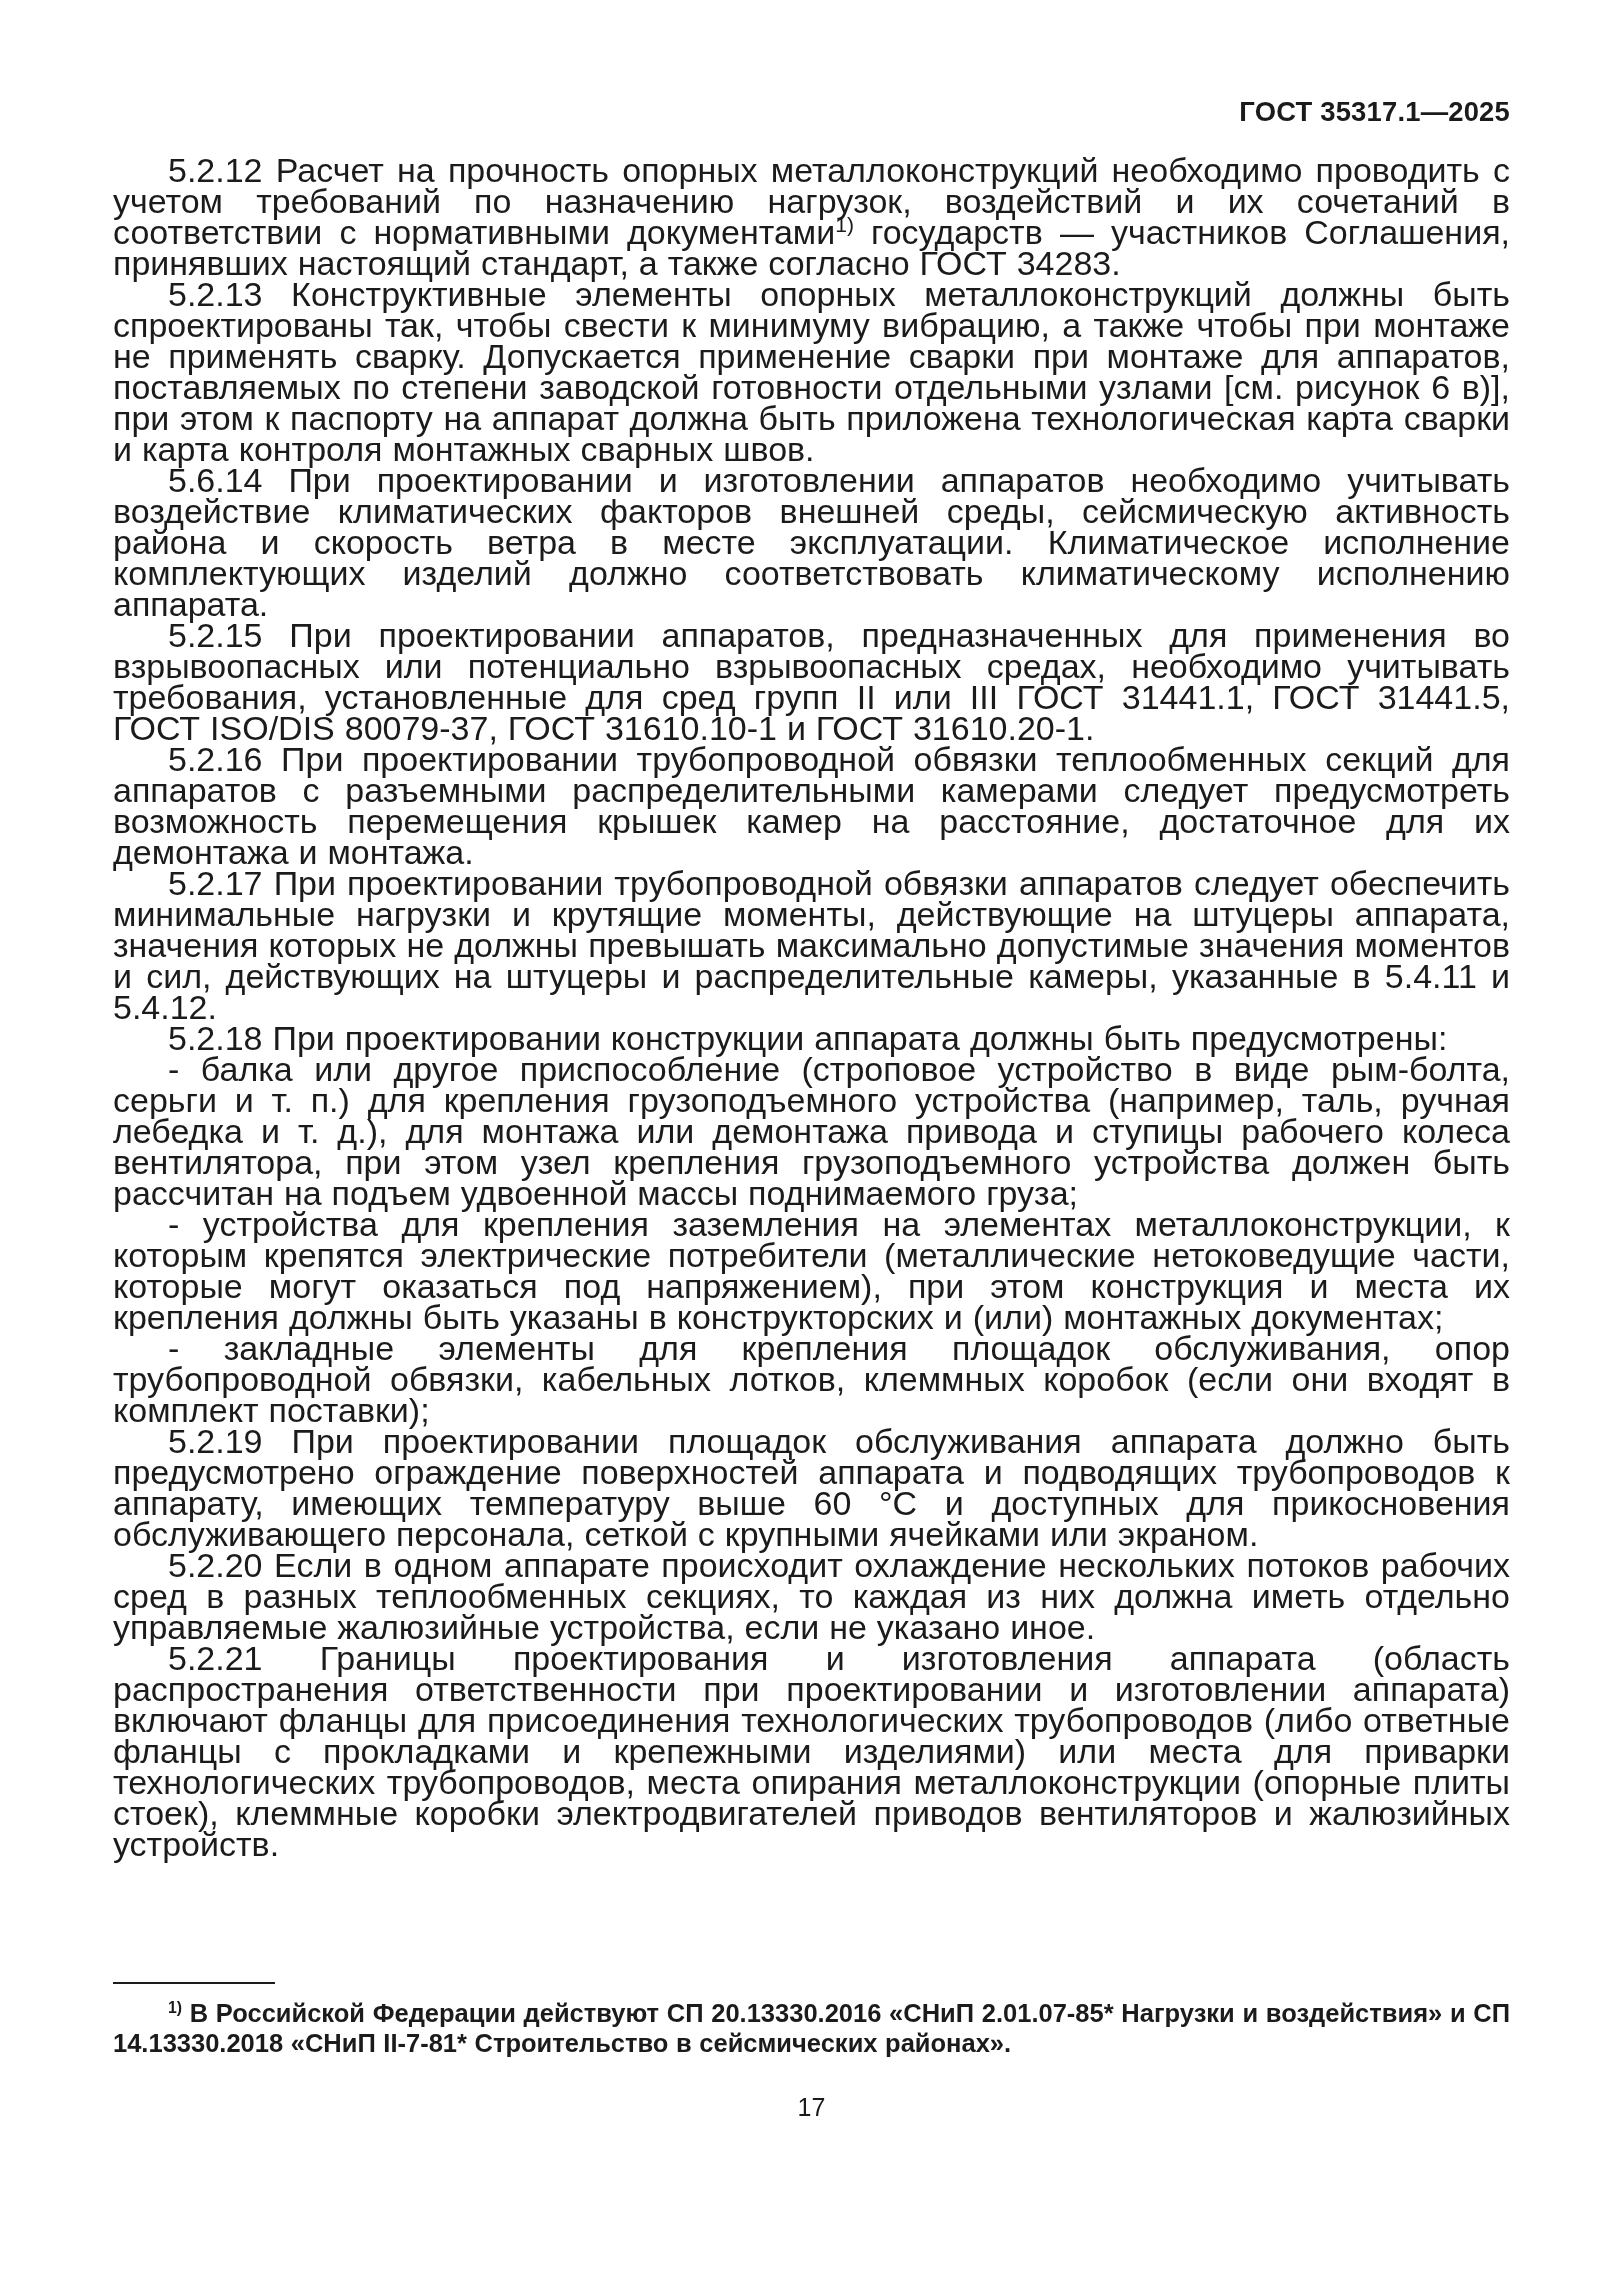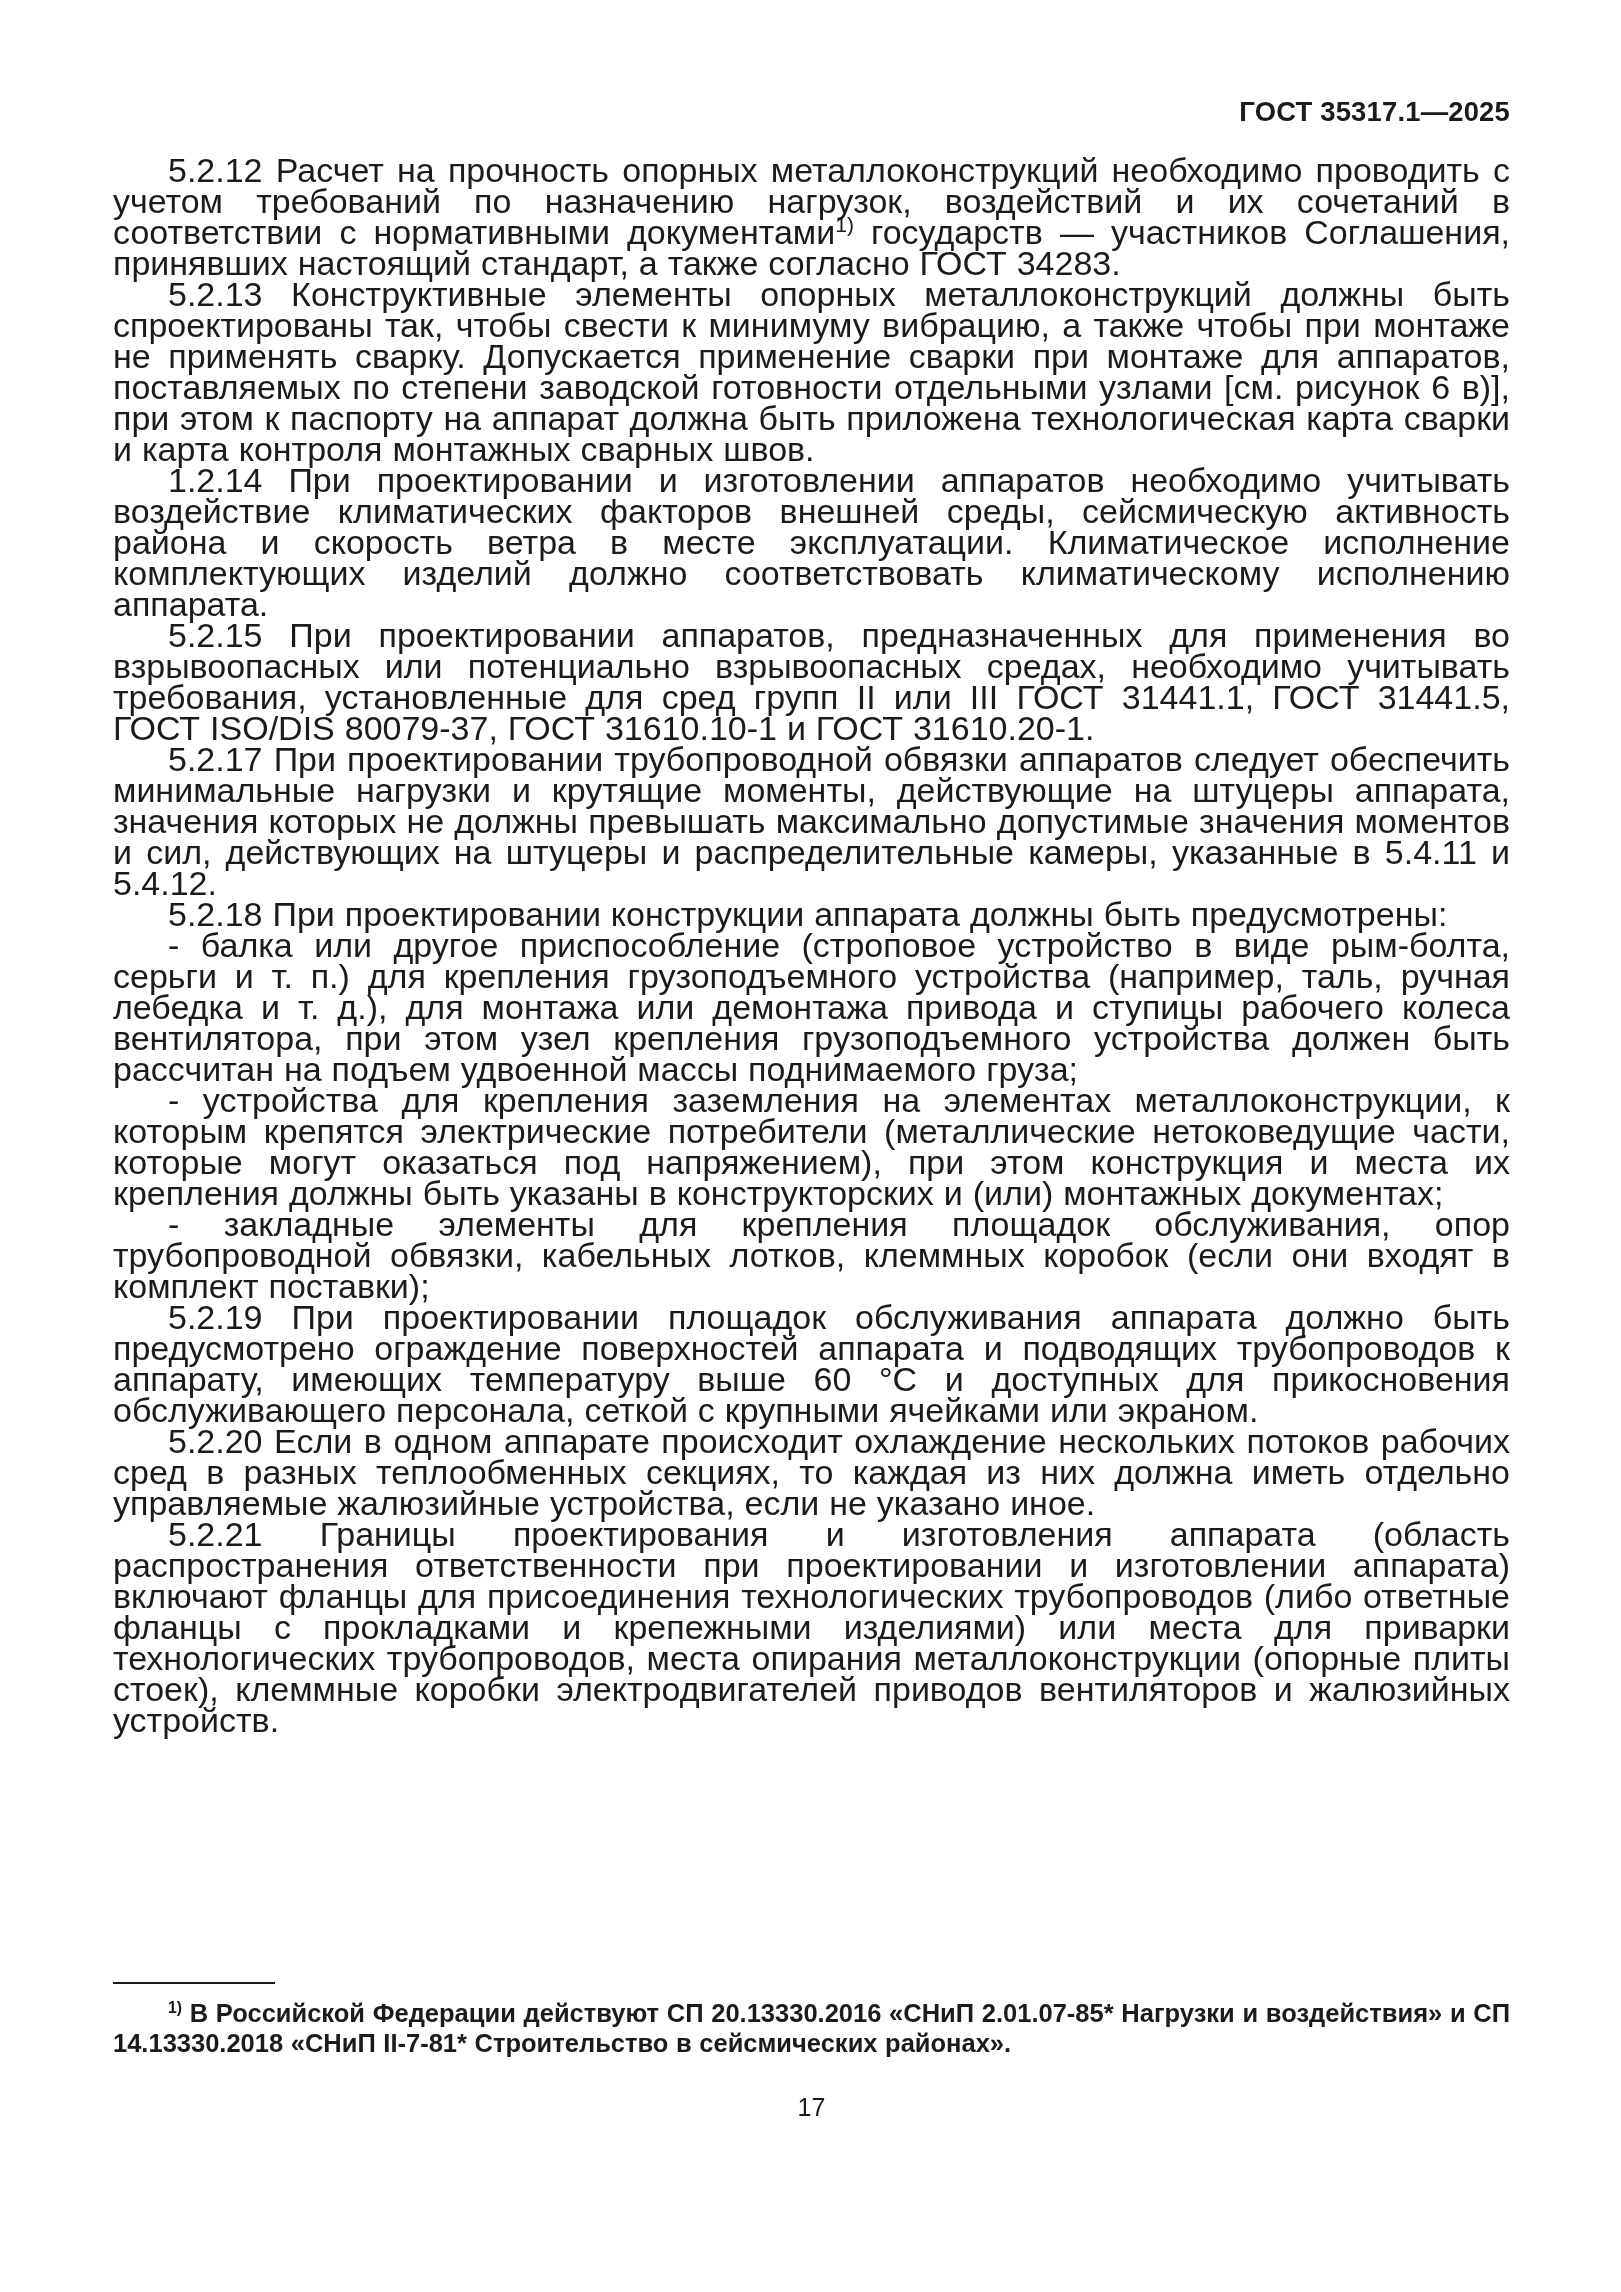--- a/index.html
+++ b/index.html
@@ -86,22 +86,23 @@
 
   <div class="doc-header">
     <span>ГОСТ 35317.1—2025</span>
   </div>
 
   <div class="content">
 
     <p class="para"><span>5.2.12 Расчет на прочность опорных металлоконструкций необходимо проводить с учетом требований по назначению нагрузок, воздействий и их сочетаний в соответствии с нормативными документами</span><sup class="fnref">1)</sup><span> государств — участников Соглашения, принявших настоящий стандарт, а также согласно ГОСТ 34283.</span></p>
 
     <p class="para">5.2.13 Конструктивные элементы опорных металлоконструкций должны быть спроектированы так, чтобы свести к минимуму вибрацию, а также чтобы при монтаже не применять сварку. Допускается применение сварки при монтаже для аппаратов, поставляемых по степени заводской готовности отдельными узлами [см. рисунок 6 в)], при этом к паспорту на аппарат должна быть приложена технологическая карта сварки и карта контроля монтажных сварных швов.</p>
-    <p class="para">1.2.14 При проектировании и изготовлении аппаратов необходимо учитывать воздействие климатических факторов внешней среды, сейсмическую активность района и скорость ветра в месте эксплуатации. Климатическое исполнение комплектующих изделий должно соответствовать климатическому исполнению аппарата.</p>
+    <p class="para">5.6.14 При проектировании и изготовлении аппаратов необходимо учитывать воздействие климатических факторов внешней среды, сейсмическую активность района и скорость ветра в месте эксплуатации. Климатическое исполнение комплектующих изделий должно соответствовать климатическому исполнению аппарата.</p>
     <p class="para">5.2.15 При проектировании аппаратов, предназначенных для применения во взрывоопасных или потенциально взрывоопасных средах, необходимо учитывать требования, установленные для сред групп II или III ГОСТ 31441.1, ГОСТ 31441.5, ГОСТ ISO/DIS 80079-37, ГОСТ 31610.10-1 и ГОСТ 31610.20-1.</p>
+    <p class="para">5.2.16 При проектировании трубопроводной обвязки теплообменных секций для аппаратов с разъемными распределительными камерами следует предусмотреть возможность перемещения крышек камер на расстояние, достаточное для их демонтажа и монтажа.</p>
     <p class="para">5.2.17 При проектировании трубопроводной обвязки аппаратов следует обеспечить минимальные нагрузки и крутящие моменты, действующие на штуцеры аппарата, значения которых не должны превышать максимально допустимые значения моментов и сил, действующих на штуцеры и распределительные камеры, указанные в 5.4.11 и 5.4.12.</p>
     <p class="para">5.2.18 При проектировании конструкции аппарата должны быть предусмотрены:</p>
     <p class="para">- балка или другое приспособление (строповое устройство в виде рым-болта, серьги и т. п.) для крепления грузоподъемного устройства (например, таль, ручная лебедка и т. д.), для монтажа или демонтажа привода и ступицы рабочего колеса вентилятора, при этом узел крепления грузоподъемного устройства должен быть рассчитан на подъем удвоенной массы поднимаемого груза;</p>
     <p class="para">- устройства для крепления заземления на элементах металлоконструкции, к которым крепятся электрические потребители (металлические нетоковедущие части, которые могут оказаться под напряжением), при этом конструкция и места их крепления должны быть указаны в конструкторских и (или) монтажных документах;</p>
     <p class="para">- закладные элементы для крепления площадок обслуживания, опор трубопроводной обвязки, кабельных лотков, клеммных коробок (если они входят в комплект поставки);</p>
     <p class="para">5.2.19 При проектировании площадок обслуживания аппарата должно быть предусмотрено ограждение поверхностей аппарата и подводящих трубопроводов к аппарату, имеющих температуру выше 60 °С и доступных для прикосновения обслуживающего персонала, сеткой с крупными ячейками или экраном.</p>
     <p class="para">5.2.20 Если в одном аппарате происходит охлаждение нескольких потоков рабочих сред в разных теплообменных секциях, то каждая из них должна иметь отдельно управляемые жалюзийные устройства, если не указано иное.</p>
     <p class="para">5.2.21 Границы проектирования и изготовления аппарата (область распространения ответственности при проектировании и изготовлении аппарата) включают фланцы для присоединения технологических трубопроводов (либо ответные фланцы с прокладками и крепежными изделиями) или места для приварки технологических трубопроводов, места опирания металлоконструкции (опорные плиты стоек), клеммные коробки электродвигателей приводов вентиляторов и жалюзийных устройств.</p>
 
   </div>

